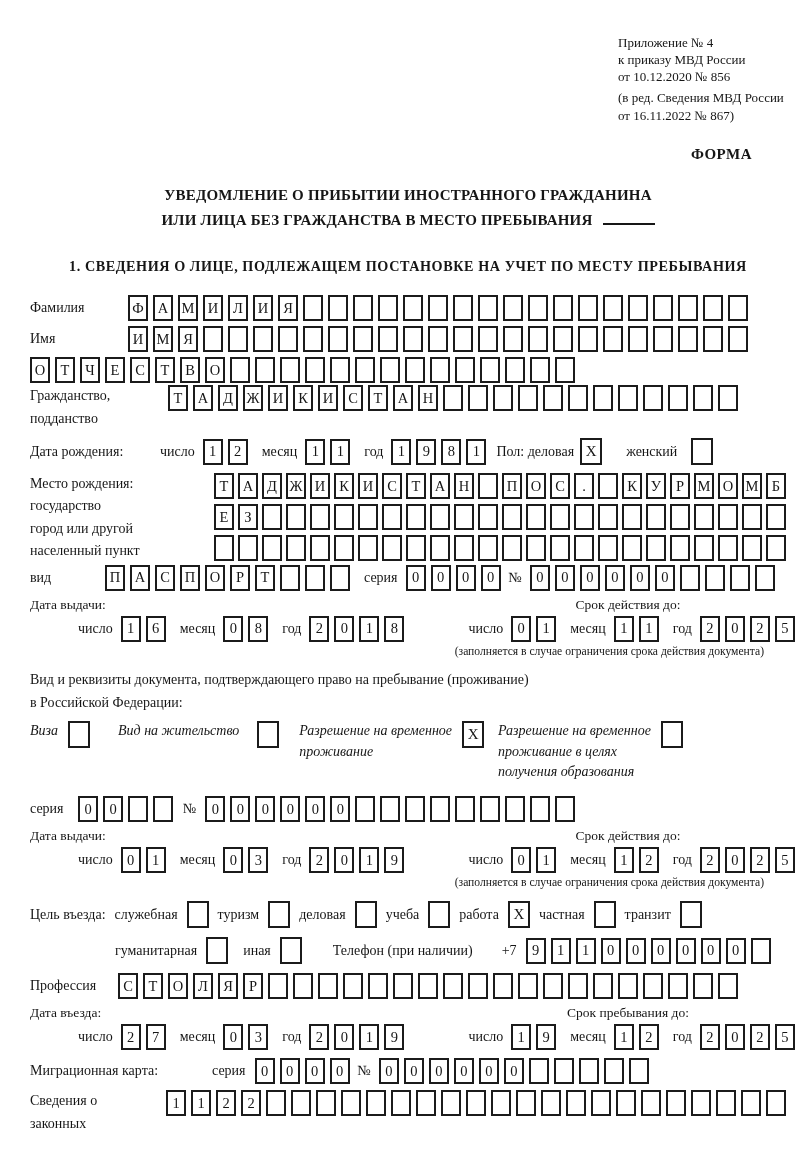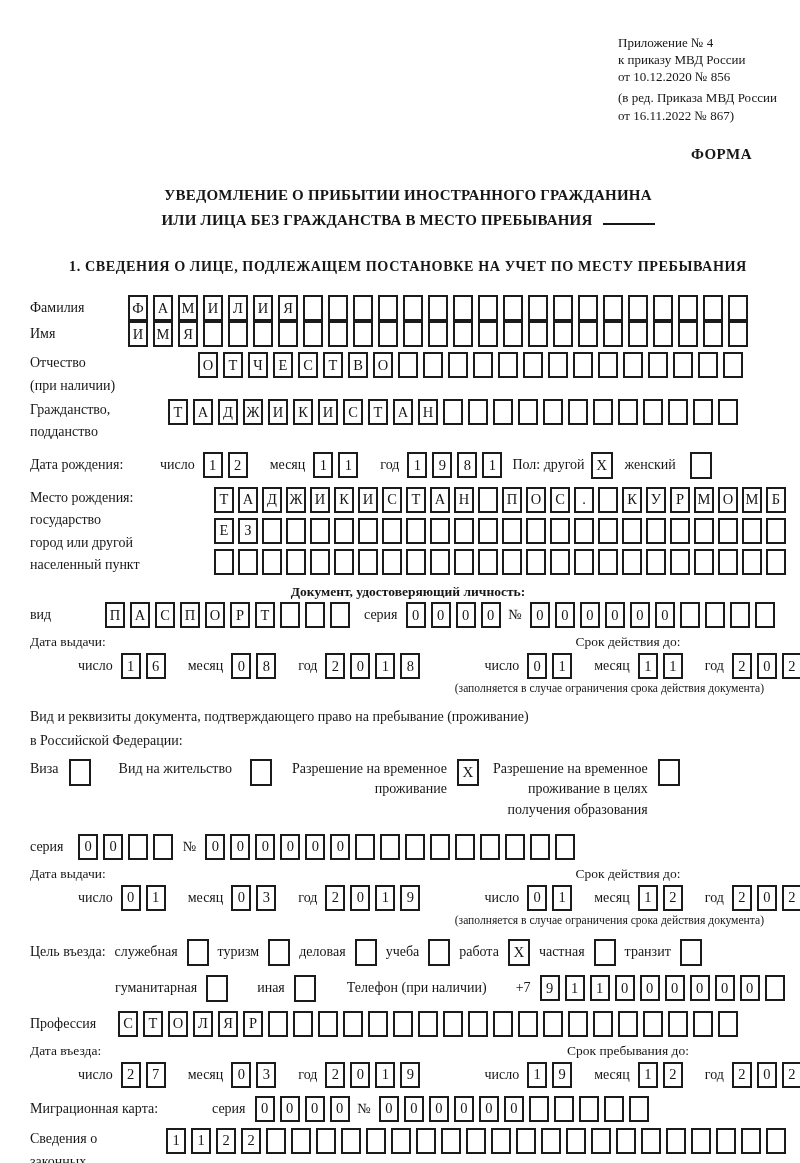--- a/index.html
+++ b/index.html
@@ -11,67 +11,67 @@
   .hdr-right { margin-left:588px; font-size:13px; line-height:1.32; }
   .hdr-right .gap { height:4px; }
   .forma { text-align:right; margin-right:34px; font-weight:bold; font-size:15px; margin-top:22px; letter-spacing:.5px; }
 
   
   .title { text-align:center; font-weight:bold; font-size:15px; margin-top:20px; line-height:1.65; letter-spacing:.2px; }
   .title-underline { display:inline-block; width:52px; border-bottom:2px solid #161616; margin-left:10px; }
   .sec-head { font-weight:bold; font-size:14.2px; margin-top:26px; letter-spacing:.55px; text-align:center; }
 
   
-  .row { display:flex; align-items:center; }
+  .row { display:flex; align-items:center; margin-top:5px; }
   .row-top { display:flex; align-items:flex-start; margin-top:5px; }
   .lbl { font-size:14px; flex:0 0 auto; }
   .lbl-2l { font-size:14px; line-height:1.6; }
   .cells { display:flex; gap:5px; flex:0 0 auto; }
   .cells.tight { gap:4px; }
   .cell { width:20px; height:26px; border:2px solid #1b1b1b; display:inline-flex; align-items:center; justify-content:center; font-size:14.5px; flex:0 0 auto; background:#fff; }
   .checkbox { width:22px; height:27px; border:2px solid #1b1b1b; display:inline-flex; align-items:center; justify-content:center; font-size:15px; flex:0 0 auto; background:#fff; }
   .doc-head { text-align:center; font-weight:bold; font-size:13.5px; margin-top:8px; }
 
   
   .dates-head { display:flex; font-size:13.5px; margin-top:6px; }
   .dates-head .dh-left { width:440px; }
   .dates-head .dh-right { flex:1; text-align:center; }
   .date-row { display:flex; align-items:center; margin-top:3px; padding-left:48px; }
   .dgroup { display:flex; align-items:center; gap:6px; }
   .dgroup .dlbl { font-size:14px; margin-right:2px; }
-  .dgroup .ms { margin-left:16px; }
+  .dgroup .ms { margin-left:8px; }
   .note { font-size:11.6px; text-align:right; margin-right:22px; margin-top:3px; }
 
   .para { font-size:14px; margin-top:10px; line-height:1.7; }
 
   
   .opts { display:flex; align-items:flex-start; margin-top:6px; gap:14px; }
   .opt { display:flex; align-items:flex-start; gap:10px; }
-  .opt .olbl { font-size:14px; text-align:right; line-height:1.45; }
+  .opt .olbl { font-size:14px; text-align:left; line-height:1.45;font-style:italic; }
   .opt .checkbox { margin-top:0; }
 
   .purpose-row { display:flex; align-items:center; gap:9px; margin-top:12px; flex-wrap:nowrap; }
   .purpose-row .lbl { font-size:14px; }
   .purpose2 { display:flex; align-items:center; gap:9px; margin-top:9px; padding-left:85px; }
 
   .rep-block { display:flex; margin-top:6px; }
   .rep-labels { width:175px; font-size:14px; line-height:1.63; }
   .rep-cells > .cells { margin-bottom:6px; }
 </style>
 </head>
 <body>
 
 <div class="page">
 
   <div class="hdr-right">
     <div>Приложение № 4</div>
     <div>к приказу МВД России</div>
     <div>от 10.12.2020 № 856</div>
     <div class="gap"></div>
-    <div>(в ред. Приказа МВД России</div>
+    <div>(в ред. Сведения МВД России</div>
     <div>от 16.11.2022 № 867)</div>
   </div>
   <div class="forma">ФОРМА</div>
 
   <div class="title">
     <div>УВЕДОМЛЕНИЕ О ПРИБЫТИИ ИНОСТРАННОГО ГРАЖДАНИНА</div>
     <div><span>ИЛИ ЛИЦА БЕЗ ГРАЖДАНСТВА В МЕСТО ПРЕБЫВАНИЯ</span><span class="title-underline"></span></div>
   </div>
 
   <div class="sec-head">1. СВЕДЕНИЯ О ЛИЦЕ, ПОДЛЕЖАЩЕМ ПОСТАНОВКЕ НА УЧЕТ ПО МЕСТУ ПРЕБЫВАНИЯ</div>
@@ -132,24 +132,20 @@
         <span class="cell"></span>
         <span class="cell"></span>
         <span class="cell"></span>
         <span class="cell"></span>
         <span class="cell"></span>
         <span class="cell"></span>
       </span>
   </div>
 
   <div class="row-top">
-    <span class="lbl-2l" style="width:168px;">
-      <div>Отчество</div>
-      <div>(при наличии)</div>
-    </span>
     <span class="cells">
         <span class="cell">О</span>
         <span class="cell">Т</span>
         <span class="cell">Ч</span>
         <span class="cell">Е</span>
         <span class="cell">С</span>
         <span class="cell">Т</span>
         <span class="cell">В</span>
         <span class="cell">О</span>
         <span class="cell"></span>
@@ -215,23 +211,23 @@
           <span class="cell">1</span>
         </span>
       <span class="dlbl ms">год</span>
       <span class="cells">
           <span class="cell">1</span>
           <span class="cell">9</span>
           <span class="cell">8</span>
           <span class="cell">1</span>
         </span>
     </span>
-    <span class="lbl" style="margin-left:10px;">Пол: другой</span>
+    <span class="lbl" style="margin-left:10px;">Пол: деловая</span>
     <span class="checkbox" style="margin-left:6px;">X</span>
-    <span class="lbl" style="margin-left:12px;">женский</span>
+    <span class="lbl" style="margin-left:24px;">женский</span>
     <span class="checkbox" style="margin-left:14px;"></span>
   </div>
 
   <div class="row-top" style="margin-top:8px;gap:32px;">
     <span class="lbl-2l" style="width:173px;">
       <div>Место рождения:</div>
       <div>государство</div>
       <div>город или другой</div>
       <div>населенный пункт</div>
     </span>
@@ -310,21 +306,20 @@
           <span class="cell"></span>
           <span class="cell"></span>
           <span class="cell"></span>
           <span class="cell"></span>
           <span class="cell"></span>
           <span class="cell"></span>
         </div>
     </span>
   </div>
 
-  <div class="doc-head">Документ, удостоверяющий личность:</div>
   <div class="row" style="margin-top:2px;">
     <span class="lbl" style="width:75px;">вид</span>
     <span class="cells">
         <span class="cell">П</span>
         <span class="cell">А</span>
         <span class="cell">С</span>
         <span class="cell">П</span>
         <span class="cell">О</span>
         <span class="cell">Р</span>
         <span class="cell">Т</span>
@@ -518,21 +513,21 @@
     <span class="lbl">работа</span>
     <span class="checkbox">X</span>
     <span class="lbl">частная</span>
     <span class="checkbox"></span>
     <span class="lbl">транзит</span>
     <span class="checkbox"></span>
   </div>
   <div class="purpose2">
     <span class="lbl">гуманитарная</span>
     <span class="checkbox"></span>
-    <span class="lbl" style="margin-left:20px;">иная</span>
+    <span class="lbl" style="margin-left:6px;">иная</span>
     <span class="checkbox"></span>
     <span class="lbl" style="margin-left:22px;">Телефон (при наличии)</span>
     <span class="lbl" style="margin-left:20px;">+7</span>
     <span class="cells">
         <span class="cell">9</span>
         <span class="cell">1</span>
         <span class="cell">1</span>
         <span class="cell">0</span>
         <span class="cell">0</span>
         <span class="cell">0</span>

